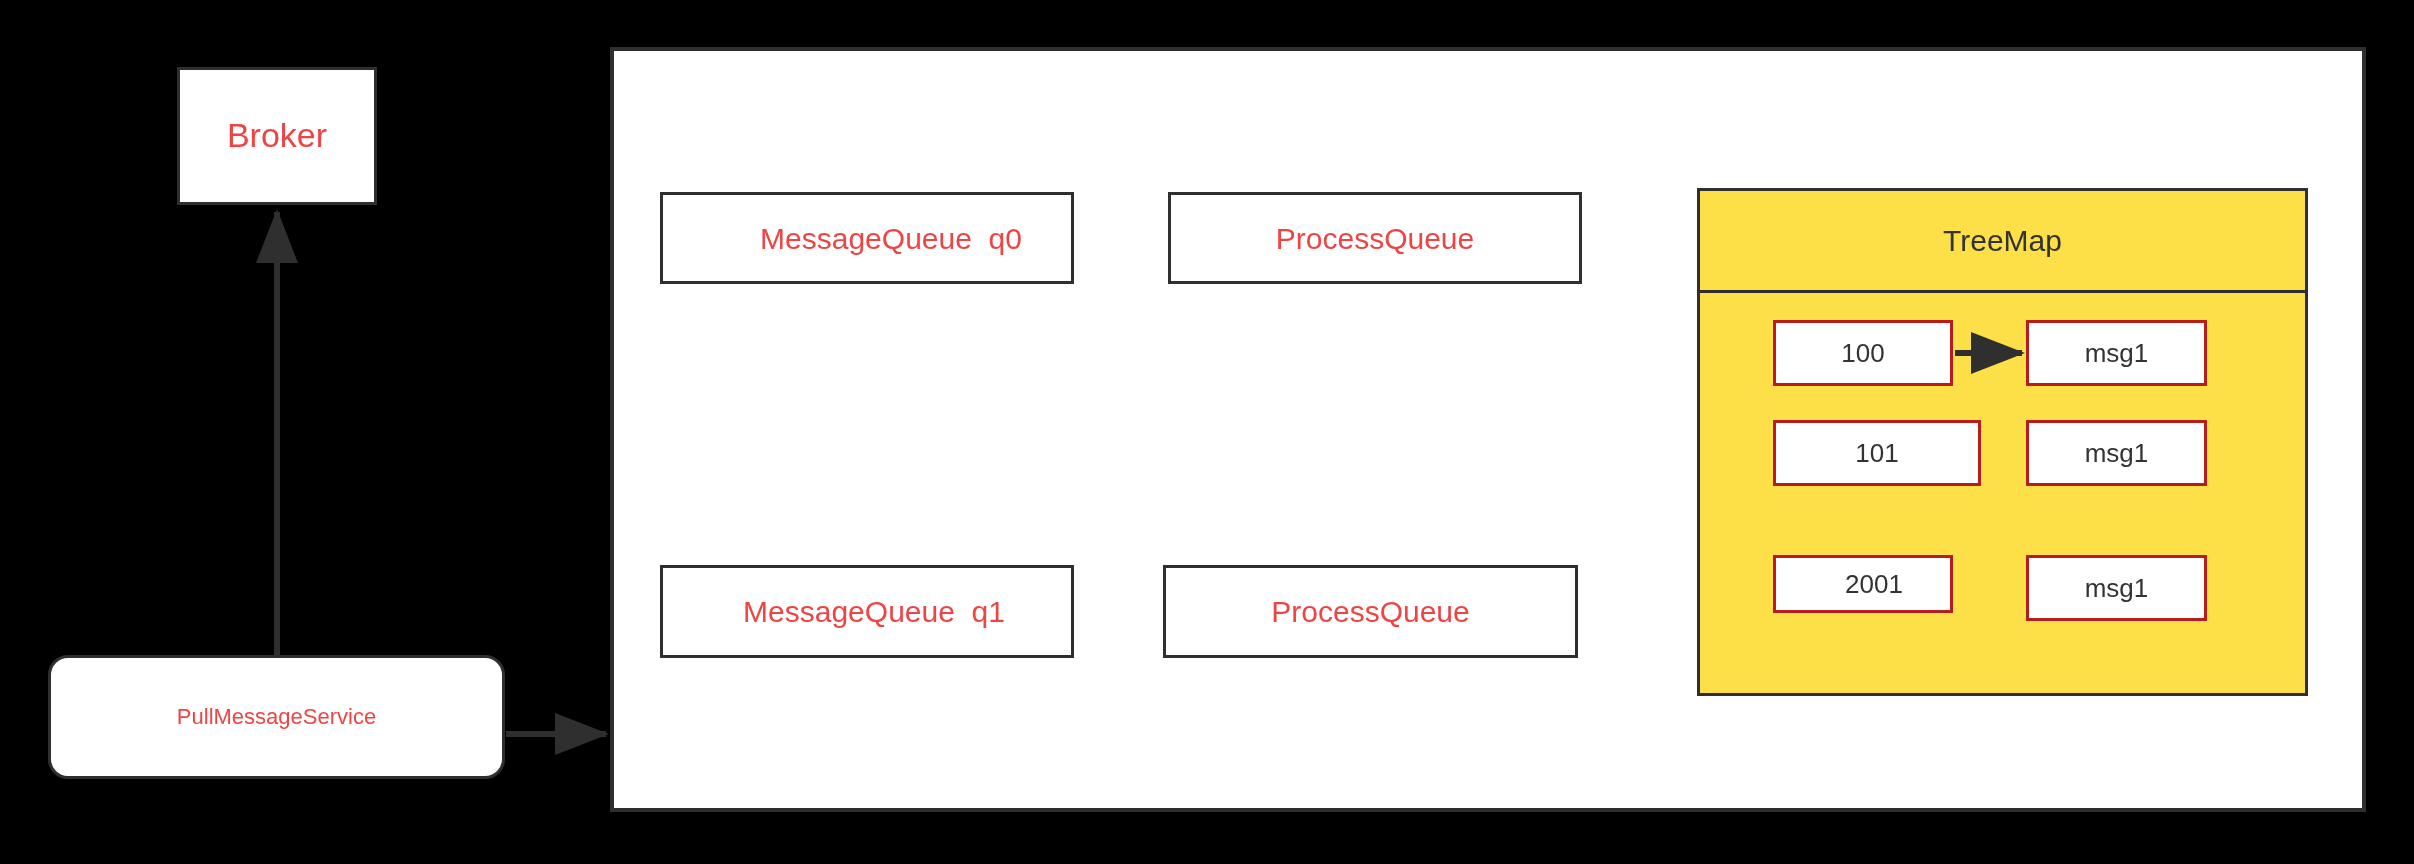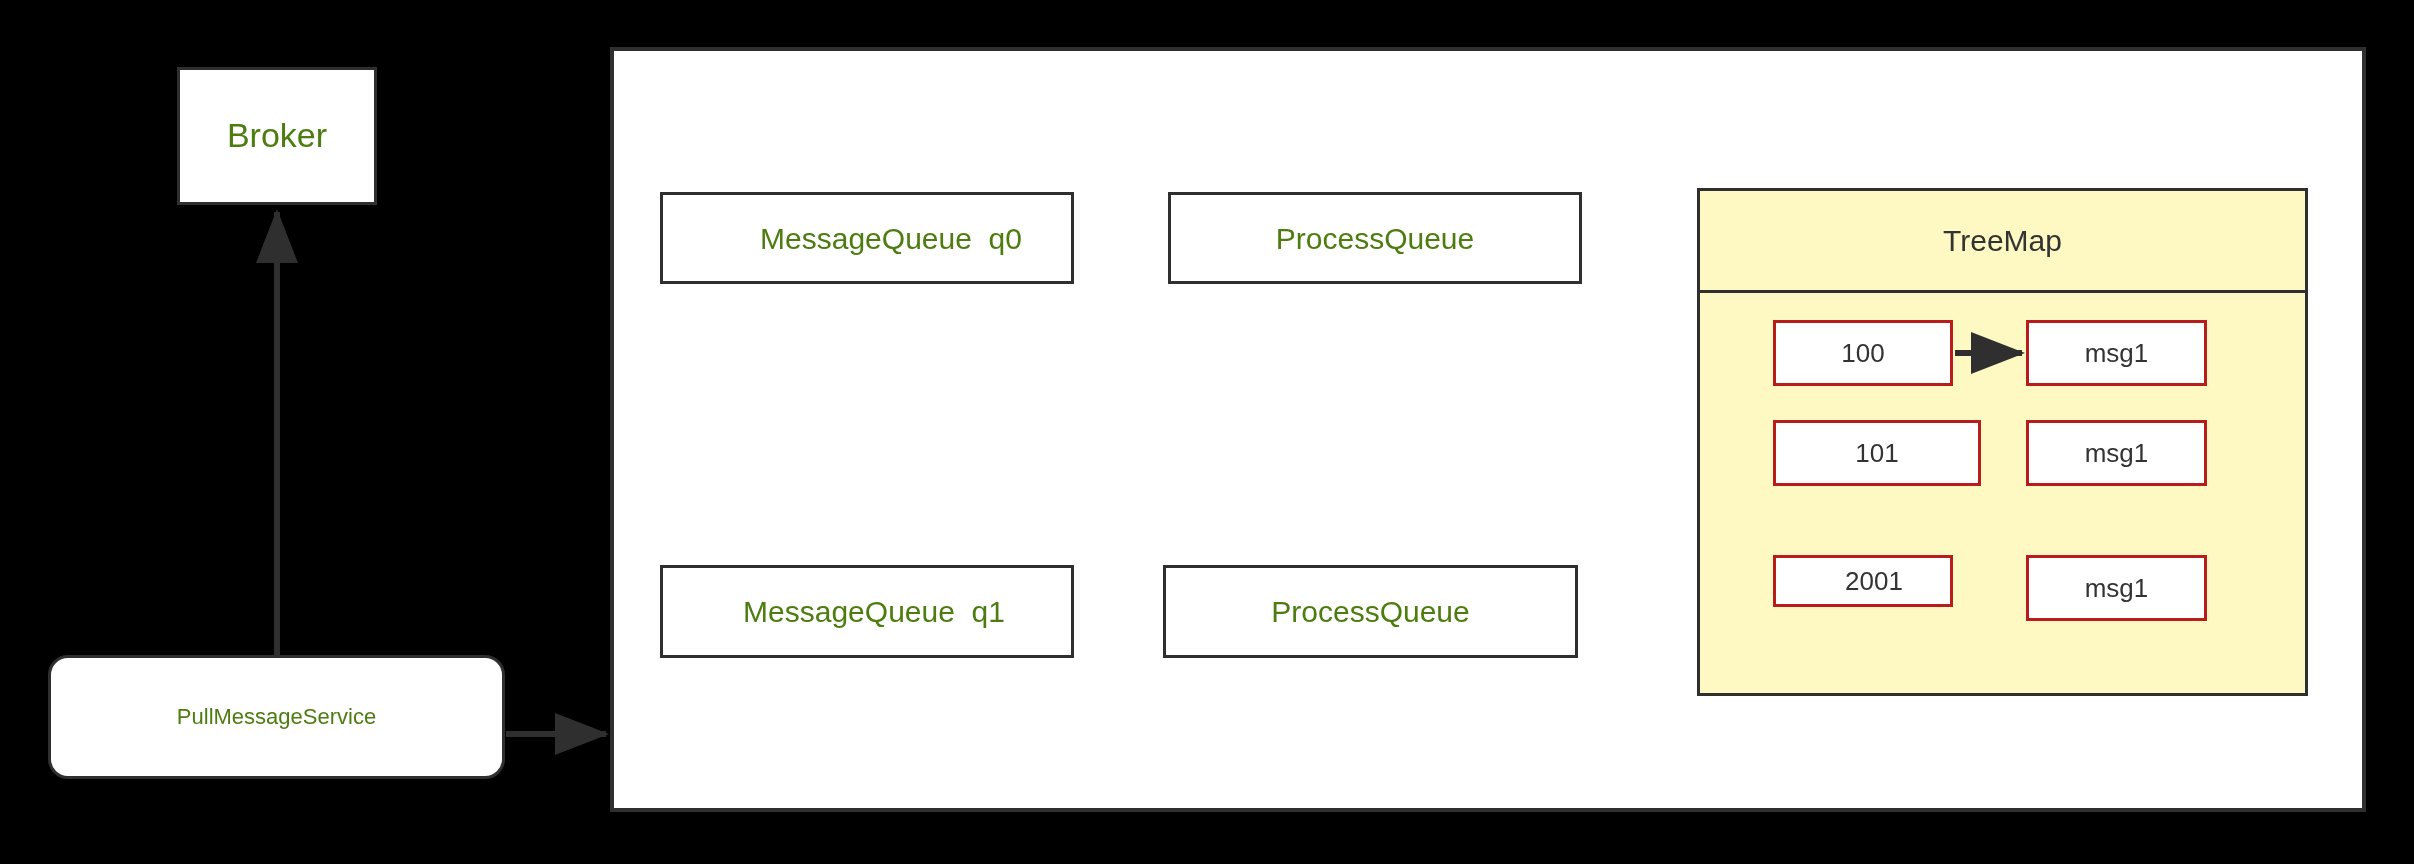--- a/index.html
+++ b/index.html
@@ -25,21 +25,21 @@
 
   
   .box {
     position: absolute;
     box-sizing: border-box;
     background: #ffffff;
     border: 3px solid #2f2f2f;
     display: flex;
     align-items: center;
     justify-content: center;
-    color: #4d7c0f;
+    color: #ef4444;
     text-align: center;
     line-height: 1.1;
     white-space: pre;
   }
 
   
   #broker-box {
     left: 177px; top: 67px;
     width: 200px; height: 138px;
     font-size: 34px;
@@ -66,21 +66,21 @@
   #pq-0-box    { left: 1168px; top: 192px; width: 414px; height: 92px; font-size: 30px; }
   #mq-q1-box   { left: 660px;  top: 565px; width: 414px; height: 93px; font-size: 30px; padding-left: 14px; }
   #pq-1-box    { left: 1163px; top: 565px; width: 415px; height: 93px; font-size: 30px; }
 
   
   #treemap-box {
     position: absolute;
     box-sizing: border-box;
     left: 1697px; top: 188px;
     width: 611px; height: 508px;
-    background: #fef9c3;
+    background: #fde047;
     border: 3px solid #2f2f2f;
   }
   #treemap-header {
     position: absolute;
     left: 0; top: 0;
     width: 100%;
     height: 102px;
     box-sizing: border-box;
     border-bottom: 3px solid #2f2f2f;
     display: flex;
@@ -98,21 +98,21 @@
     align-items: center;
     justify-content: center;
     color: #333333;
     font-size: 26px;
   }
   
   #tm-key-0  { left: 1773px; top: 320px; width: 180px; height: 66px; }
   #tm-val-0  { left: 2026px; top: 320px; width: 181px; height: 66px; }
   #tm-key-1  { left: 1773px; top: 420px; width: 208px; height: 66px; }
   #tm-val-1  { left: 2026px; top: 420px; width: 181px; height: 66px; }
-  #tm-key-2  { left: 1773px; top: 555px; width: 180px; height: 52px; padding-left: 22px; }
+  #tm-key-2  { left: 1773px; top: 555px; width: 180px; height: 58px; padding-left: 22px; }
   #tm-val-2  { left: 2026px; top: 555px; width: 181px; height: 66px; }
 
   
   #connectors {
     position: absolute;
     left: 0; top: 0;
     width: 2414px;
     height: 864px;
     pointer-events: none;
   }

